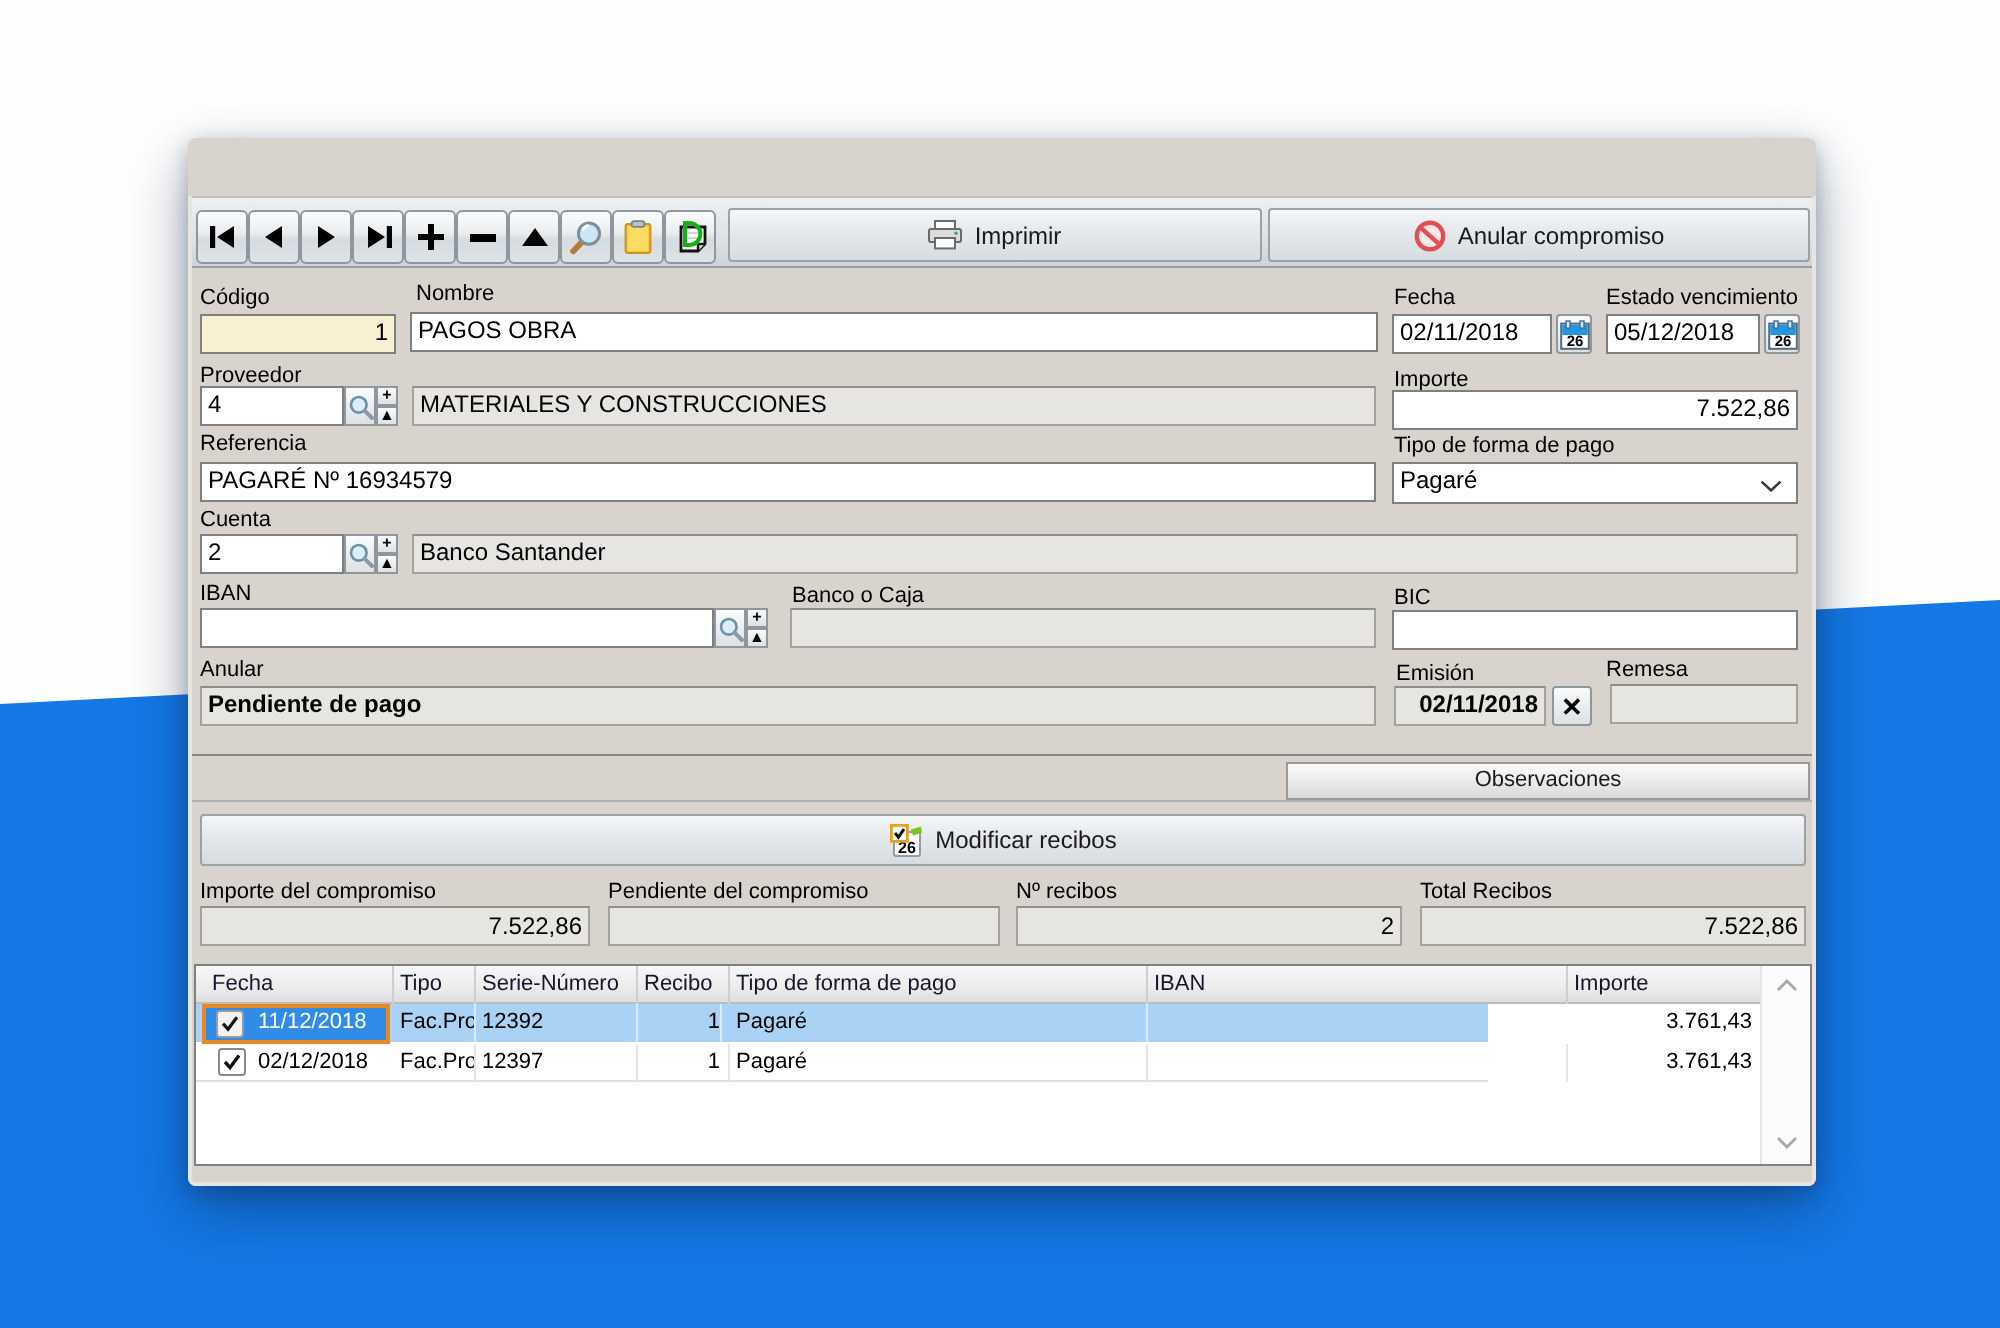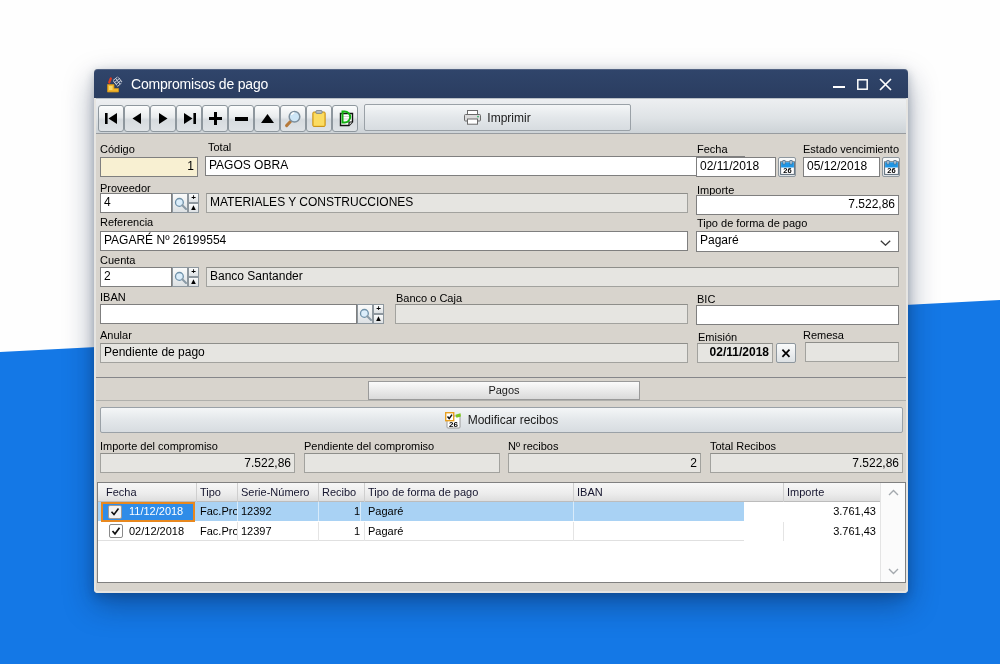--- a/index.html
+++ b/index.html
@@ -55,41 +55,20 @@
 .grow { position:absolute; left:0; width:646px; height:19px; font-size:11px; }
 .gcell { position:absolute; top:0; height:19px; line-height:18px; white-space:nowrap; overflow:hidden;}
 .gsep { border-right:1px solid #e4e4e4; }
 .cb { position:absolute; width:14px; height:14px; background:#fff; border:1px solid #8a8a8a; border-radius:2px;}
 .sbar { position:absolute; left:782px; top:0; width:25px; height:99px; background:#fbfbfb; border-left:1px solid #e4e4e4; }
 </style>
 </head>
 <body>
 <div class="bluebg"></div>
 <div class="win">
-  <div class="titlebar">
-    <svg class="abs" style="left:11px;top:6px" width="18" height="18" viewBox="0 0 18 18">
-      <path d="M2.5 9.5 h6.5 v4 h4.5 v3.5 h-11 z" fill="#f2b52c" stroke="#c8901c" stroke-width="0.8"></path>
-      <rect x="4" y="11" width="3.5" height="4" fill="#f8d96a"></rect>
-      <path d="M4.2 7.5 l1.6-4" stroke="#e03c20" stroke-width="2.2" stroke-linecap="round"></path>
-      <g stroke="#e4e6ec" stroke-width="0.9" opacity="0.95">
-        <path d="M8 5.5 l4.5-3.5 M9.5 7.5 l5-4 M11 9.5 l5-4 M12.5 11.5 l4-3.5"></path>
-        <path d="M8.5 6 l3.5 4.5 M11 4 l4 5 M13.5 2.5 l3.5 4.5"></path>
-      </g>
-    </svg>
-    <div class="title-text">Compromisos de pago</div>
-    <svg class="abs" style="left:739px;top:17px" width="12" height="2" viewBox="0 0 12 2">
-        <rect width="12" height="2" fill="#fff"></rect>
-      </svg>
-    <svg class="abs" style="left:763px;top:10px" width="11" height="11" viewBox="0 0 11 11">
-        <rect x="0.8" y="0.8" width="9.4" height="9.4" fill="none" stroke="#fff" stroke-width="1.5"></rect>
-      </svg>
-    <svg class="abs" style="left:785px;top:9px" width="13" height="13" viewBox="0 0 13 13">
-        <path d="M1 1 L12 12 M12 1 L1 12" stroke="#fff" stroke-width="1.7"></path>
-      </svg>
-  </div>
   <div style="position:absolute;left:0;top:29px;width:814px;height:495px;border:2px solid #e6e5e2;border-top:none;border-radius:0 0 4px 4px;z-index:60;pointer-events:none"></div>
   <div class="toolbar" id="toolbar">
     <div class="tbtn" style="left:4px;width:26px">
         <svg width="13" height="11" viewBox="0 0 13 11">
           <rect x="0" y="0" width="2.6" height="11" fill="#000"></rect>
           <path d="M12 0 L12 11 L3.5 5.5 Z" fill="#000"></path>
         </svg>
       </div>
     <div class="tbtn" style="left:30px;width:26px">
         <svg width="10" height="11" viewBox="0 0 10 11">
@@ -146,27 +125,34 @@
       </div>
     <div class="bigbtn" style="left:270px;width:267px;">
       <svg width="17" height="15" viewBox="0 0 17 15">
           <rect x="3.5" y="0.5" width="10" height="4.5" fill="#fff" stroke="#6a6a6a"></rect>
           <rect x="0.5" y="4.5" width="16" height="6.5" rx="1" fill="#dcdcdc" stroke="#6a6a6a"></rect>
           <rect x="3.5" y="9" width="10" height="5.2" fill="#fff" stroke="#6a6a6a"></rect>
           <circle cx="14" cy="6.6" r="0.9" fill="#3a6"></circle>
         </svg>
       <span>Imprimir</span>
     </div>
+    <div class="bigbtn" style="left:540px;width:271px;">
+      <svg width="16" height="16" viewBox="0 0 16 16">
+          <circle cx="8" cy="8" r="6.6" fill="#fde8e8" stroke="#e05050" stroke-width="2.2"></circle>
+          <path d="M3.4 3.9 L12.6 12.1" stroke="#e05050" stroke-width="2.2"></path>
+        </svg>
+      <span>Anular compromiso</span>
+    </div>
   </div>
   <div id="form">
 
     <div class="lbl" style="left:6px;top:74px">Código</div>
     <div class="inp" style="left:6px;top:88px;width:98px;background:#f8f0d2;text-align:right">1</div>
-    <div class="lbl" style="left:114px;top:72px">Total</div>
-    <div class="inp" style="left:111px;top:87px;width:540px;">PAGOS OBRA</div>
+    <div class="lbl" style="left:114px;top:72px">Nombre</div>
+    <div class="inp" style="left:111px;top:87px;width:484px;">PAGOS OBRA</div>
     <div class="lbl" style="left:603px;top:74px">Fecha</div>
     <div class="inp" style="left:602px;top:88px;width:80px;">02/11/2018</div>
     <div class="calbtn" style="left:684px;top:88px;">
         <svg width="15" height="15" viewBox="0 0 15 15">
           <rect x="0.6" y="1.8" width="13.8" height="12.6" fill="#fff" stroke="#5a6a78" stroke-width="1"></rect>
           <rect x="1.1" y="2.3" width="12.8" height="5.2" fill="#1e96e6"></rect>
           <rect x="3" y="0.5" width="2" height="3.6" fill="#cfe4f4" stroke="#4a6a86" stroke-width="0.7"></rect>
           <rect x="10" y="0.5" width="2" height="3.6" fill="#cfe4f4" stroke="#4a6a86" stroke-width="0.7"></rect>
           <text x="7.5" y="13" font-size="7.5" font-weight="bold" text-anchor="middle" fill="#000" font-family="Liberation Sans">26</text>
         </svg>
@@ -193,21 +179,21 @@
       </div>
     <div class="spin" style="left:94px;top:124px">
         <div style="top:0">+</div>
         <div style="top:10px;height:10px">▲</div>
       </div>
     <div class="inp ro" style="left:112px;top:124px;width:482px;">MATERIALES Y CONSTRUCCIONES</div>
     <div class="lbl" style="left:603px;top:115px">Importe</div>
     <div class="inp" style="left:602px;top:126px;width:203px;text-align:right">7.522,86</div>
 
     <div class="lbl" style="left:6px;top:147px">Referencia</div>
-    <div class="inp" style="left:6px;top:162px;width:588px;">PAGARÉ Nº 26199554</div>
+    <div class="inp" style="left:6px;top:162px;width:588px;">PAGARÉ Nº 16934579</div>
     <div class="lbl" style="left:603px;top:148px">Tipo de forma de pago</div>
     <div class="inp" style="left:602px;top:162px;width:203px;height:21px;">Pagaré
       <svg style="position:absolute;right:7px;top:8px" width="11" height="6" viewBox="0 0 11 6">
           <path d="M0.8 0.8 L5.5 5.2 L10.2 0.8" stroke="#3a3a3a" stroke-width="1.3" fill="none"></path>
         </svg>
     </div>
 
     <div class="lbl" style="left:6px;top:185px">Cuenta</div>
     <div class="inp" style="left:6px;top:198px;width:72px;">2</div>
     <div class="magbtn" style="left:78px;top:198px">
@@ -233,29 +219,29 @@
     <div class="spin" style="left:279px;top:235px">
         <div style="top:0">+</div>
         <div style="top:10px;height:10px">▲</div>
       </div>
     <div class="lbl" style="left:302px;top:223px">Banco o Caja</div>
     <div class="inp ro" style="left:301px;top:235px;width:293px;"></div>
     <div class="lbl" style="left:603px;top:224px">BIC</div>
     <div class="inp" style="left:602px;top:236px;width:203px;"></div>
 
     <div class="lbl" style="left:6px;top:260px">Anular</div>
-    <div class="inp ro" style="left:6px;top:274px;width:588px;font-weight:normal;">Pendiente de pago</div>
+    <div class="inp ro" style="left:6px;top:274px;width:588px;font-weight:bold;">Pendiente de pago</div>
     <div class="lbl" style="left:604px;top:262px">Emisión</div>
     <div class="inp ro" style="left:603px;top:274px;width:76px;font-weight:bold;text-align:right">02/11/2018</div>
     <div class="calbtn" style="left:682px;top:274px;width:20px;font-weight:bold;font-size:13px;">✕</div>
     <div class="lbl" style="left:709px;top:260px">Remesa</div>
     <div class="inp ro" style="left:711px;top:273px;width:94px;"></div>
   </div>
   <div class="tabbar">
-    <div class="tab" style="left:274px;width:272px;">Pagos</div>
+    <div class="tab" style="left:549px;width:262px;">Observaciones</div>
   </div>
   <div class="tabline"></div>
   <div id="content">
     <div class="bigbtn" style="left:6px;top:338px;width:803px;height:26px;">
       <svg width="17" height="17" viewBox="0 0 17 17">
           <rect x="2" y="4" width="13" height="12" rx="1" fill="#fff" stroke="#9a9a9a"></rect>
           <text x="8.5" y="14.5" font-size="8" font-weight="bold" text-anchor="middle" fill="#000" font-family="Liberation Sans">26</text>
           <rect x="0.7" y="0.7" width="8" height="8" fill="#fff" stroke="#e8a020" stroke-width="1.4"></rect>
           <path d="M2.5 4.5 L4.2 6.6 L7 2.6" stroke="#111" stroke-width="1.5" fill="none"></path>
           <path d="M10.5 2.8 L15.5 1.2 L16 4.4 L11.5 5.8 Z" fill="#7cc520"></path>

